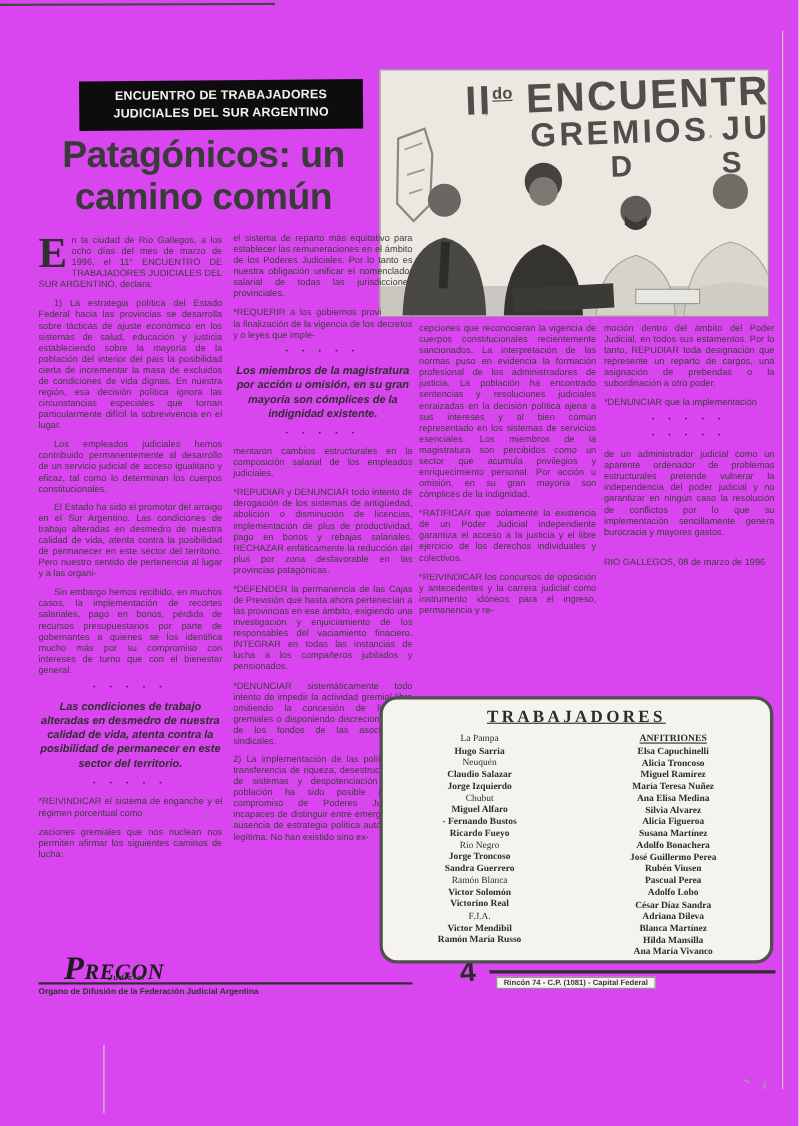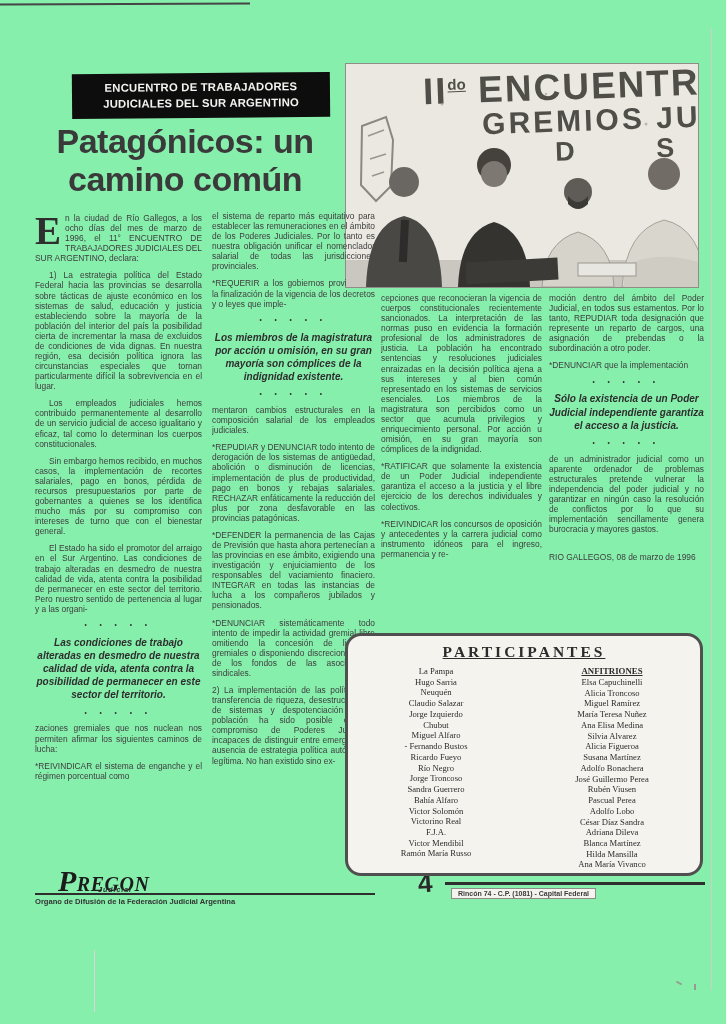--- a/index.html
+++ b/index.html
@@ -1,16 +1,16 @@
 <!DOCTYPE html>
 <html lang="es"><head>
 <meta charset="utf-8">
 <style>
   html,body{margin:0;padding:0;background:#e8e6e1;}
-  .page{position:relative;width:726px;height:1024px;background:#86efac;overflow:hidden;
+  .page{position:relative;width:726px;height:1024px;background:#d946ef;overflow:hidden;
         font-family:"Liberation Sans",sans-serif;color:#3e3e3e;}
   
   .art-topline{position:absolute;left:0;top:3px;width:250px;height:2px;background:#454545;transform:rotate(-.2deg);}
   .art-right-edge{position:absolute;left:711px;top:28px;width:1px;height:962px;background:#cfcdc7;}
   .art-bottom-left{position:absolute;left:94px;top:950px;width:1px;height:62px;background:#d8d6d0;}
   .art-mark-a{position:absolute;left:676px;top:982px;width:6px;height:2px;background:#9a9892;transform:rotate(30deg);}
   .art-mark-b{position:absolute;left:694px;top:984px;width:2px;height:6px;background:#9a9892;}
   
   .kicker{position:absolute;left:72px;top:73px;width:258px;height:45px;background:#0d0d0d;
           color:#f2f2ef;display:flex;flex-direction:column;justify-content:center;align-items:center;
@@ -43,21 +43,21 @@
              color:#2e2e2e;margin:2px 1px;text-indent:0 !important;}
   .dateline{margin-top:18px !important;text-align:left;font-size:8.4px;}
   
   .pbox{position:absolute;left:345px;top:633px;width:358px;height:243px;background:#f4f3ee;
         border:3px solid #4f4f4f;border-radius:16px;box-sizing:border-box;z-index:3;
         font-family:"Liberation Serif",serif;color:#2c2c2c;}
   .pbox-title{text-align:center;font-size:15.5px;letter-spacing:3px;font-weight:600;
               text-decoration:underline;margin-top:7px;}
   .pbox-cols{display:flex;margin-top:5px;}
   .pbox-col{width:50%;text-align:center;font-size:8.6px;line-height:1.25;}
-  .pname{font-weight:normal;text-align:center;}
+  .pname{font-weight:bold;text-align:center;}
   .prov{font-weight:normal;font-family:Liberation Serif, serif;}
   .anf-header{font-weight:bold;text-decoration:underline;font-size:8.8px;}
   
   .logo{position:absolute;left:58px;top:864px;font-family:"Liberation Serif",serif;
         font-style:italic;font-weight:bold;color:#1c1c1c;letter-spacing:.5px;z-index:4;}
   .logo-initial{font-size:30px;}
   .logo-rest{font-size:20px;}
   .logo-sub{position:absolute;left:98px;top:886px;font-size:7px;font-style:italic;font-weight:bold;
             color:#2a2a2a;letter-spacing:1px;z-index:5;}
   .rule-left{position:absolute;left:35px;top:893px;width:340px;height:2px;background:#2e2e2e;}
@@ -118,27 +118,27 @@
       <circle cx="96" cy="40" r="1.5" fill="#8a8781" opacity=".5"></circle>
       <circle cx="300" cy="60" r="1.5" fill="#8a8781" opacity=".5"></circle>
       <circle cx="200" cy="30" r="1.2" fill="#8a8781" opacity=".5"></circle>
     </svg>
   </figure>
 
   <div class="col col1">
     <p><span class="dropcap">E</span><span>n la ciudad de Río Gallegos, a los ocho días del mes de marzo de 1996, el 11° ENCUENTRO DE TRABAJADORES JUDICIALES DEL SUR ARGENTINO, declara:</span></p>
     <p class="ind">1) La estrategia política del Estado Federal hacia las provincias se desarrolla sobre tácticas de ajuste económico en los sistemas de salud, educación y justicia estableciendo sobre la mayoría de la población del interior del país la posibilidad cierta de incrementar la masa de excluidos de condiciones de vida dignas. En nuestra región, esa decisión política ignora las circunstancias especiales que tornan particularmente difícil la sobrevivencia en el lugar.</p>
     <p class="ind">Los empleados judiciales hemos contribuido permanentemente al desarrollo de un servicio judicial de acceso igualitario y eficaz, tal como lo determinan los cuerpos constitucionales.</p>
+    <p class="ind">El Estado ha sido el promotor del arraigo en el Sur Argentino. Las condiciones de trabajo alteradas en desmedro de nuestra calidad de vida, atenta contra la posibilidad de permanecer en este sector del territorio. Pero nuestro sentido de pertenencia al lugar y a las organi-</p>
     <p class="ind">Sin embargo hemos recibido, en muchos casos, la implementación de recortes salariales, pago en bonos, pérdida de recursos presupuestarios por parte de gobernantes a quienes se los identifica mucho más por su compromiso con intereses de turno que con el bienestar general.</p>
-    <p class="ind">El Estado ha sido el promotor del arraigo en el Sur Argentino. Las condiciones de trabajo alteradas en desmedro de nuestra calidad de vida, atenta contra la posibilidad de permanecer en este sector del territorio. Pero nuestro sentido de pertenencia al lugar y a las organi-</p>
     <p class="dots">• • • • •</p>
     <p class="pullquote">Las condiciones de trabajo alteradas en desmedro de nuestra calidad de vida, atenta contra la posibilidad de permanecer en este sector del territorio.</p>
     <p class="dots">• • • • •</p>
+    <p>*REIVINDICAR el sistema de enganche y el régimen porcentual como</p>
     <p>zaciones gremiales que nos nuclean nos permiten afirmar los siguientes caminos de lucha:</p>
-    <p>*REIVINDICAR el sistema de enganche y el régimen porcentual como</p>
   </div>
 
   <div class="col col2">
     <p>el sistema de reparto más equitativo para establecer las remuneraciones en el ámbito de los Poderes Judiciales. Por lo tanto es nuestra obligación unificar el nomenclador salarial de todas las jurisdicciones provinciales.</p>
     <p>*REQUERIR a los gobiernos provinciales, la finalización de la vigencia de los decretos y o leyes que imple-</p>
     <p class="dots">• • • • •</p>
     <p class="pullquote">Los miembros de la magistratura por acción u omisión, en su gran mayoría son cómplices de la indignidad existente.</p>
     <p class="dots">• • • • •</p>
     <p>mentaron cambios estructurales en la composición salarial de los empleados judiciales.</p>
     <p>*REPUDIAR y DENUNCIAR todo intento de derogación de los sistemas de antigüedad, abolición o disminución de licencias, implementación de plus de productividad, pago en bonos y rebajas salariales. RECHAZAR enfáticamente la reducción del plus por zona desfavorable en las provincias patagónicas.</p>
@@ -150,43 +150,42 @@
   <div class="col col3">
     <p>cepciones que reconocieran la vigencia de cuerpos constitucionales recientemente sancionados. La interpretación de las normas puso en evidencia la formación profesional de los administradores de justicia. La población ha encontrado sentencias y resoluciones judiciales enraizadas en la decisión política ajena a sus intereses y al bien común representado en los sistemas de servicios esenciales. Los miembros de la magistratura son percibidos como un sector que acumula privilegios y enriquecimiento personal. Por acción u omisión, en su gran mayoría son cómplices de la indignidad.</p>
     <p>*RATIFICAR que solamente la existencia de un Poder Judicial independiente garantiza el acceso a la justicia y el libre ejercicio de los derechos individuales y colectivos.</p>
     <p>*REIVINDICAR los concursos de oposición y antecedentes y la carrera judicial como instrumento idóneos para el ingreso, permanencia y re-</p>
   </div>
 
   <div class="col col4">
     <p>moción dentro del ámbito del Poder Judicial, en todos sus estamentos. Por lo tanto, REPUDIAR toda designación que represente un reparto de cargos, una asignación de prebendas o la subordinación a otro poder.</p>
     <p>*DENUNCIAR que la implementación</p>
     <p class="dots">• • • • •</p>
-    <p class="pullquote">Sólo la existencia de un Poder Judicial independiente garantiza el acceso a la justicia.</p>
     <p class="dots">• • • • •</p>
     <p>de un administrador judicial como un aparente ordenador de problemas estructurales pretende vulnerar la independencia del poder judicial y no garantizar en ningún caso la resolución de conflictos por lo que su implementación sencillamente genera burocracia y mayores gastos.</p>
     <p class="dateline">RIO GALLEGOS, 08 de marzo de 1996</p>
   </div>
 
   <div class="pbox">
-    <div class="pbox-title">PARTICIPANTES</div>
+    <div class="pbox-title">TRABAJADORES</div>
     <div class="pbox-cols">
       <div class="pbox-col">
         <div class="prov">La Pampa</div>
         <div class="pname">Hugo Sarria</div>
         <div class="prov">Neuquén</div>
         <div class="pname">Claudio Salazar</div>
         <div class="pname">Jorge Izquierdo</div>
         <div class="prov">Chubut</div>
         <div class="pname">Miguel Alfaro</div>
         <div class="pname">- Fernando Bustos</div>
         <div class="pname">Ricardo Fueyo</div>
         <div class="prov">Río Negro</div>
         <div class="pname">Jorge Troncoso</div>
         <div class="pname">Sandra Guerrero</div>
-        <div class="prov">Bahía Alfaro</div>
+        <div class="prov">Ramón Blanca</div>
         <div class="pname">Victor Solomón</div>
         <div class="pname">Victorino Real</div>
         <div class="prov">F.J.A.</div>
         <div class="pname">Victor Mendibil</div>
         <div class="pname">Ramón María Russo</div>
       </div>
       <div class="pbox-col">
         <div class="anf-header">ANFITRIONES</div>
         <div class="pname">Elsa Capuchinelli</div>
         <div class="pname">Alicia Troncoso</div>

